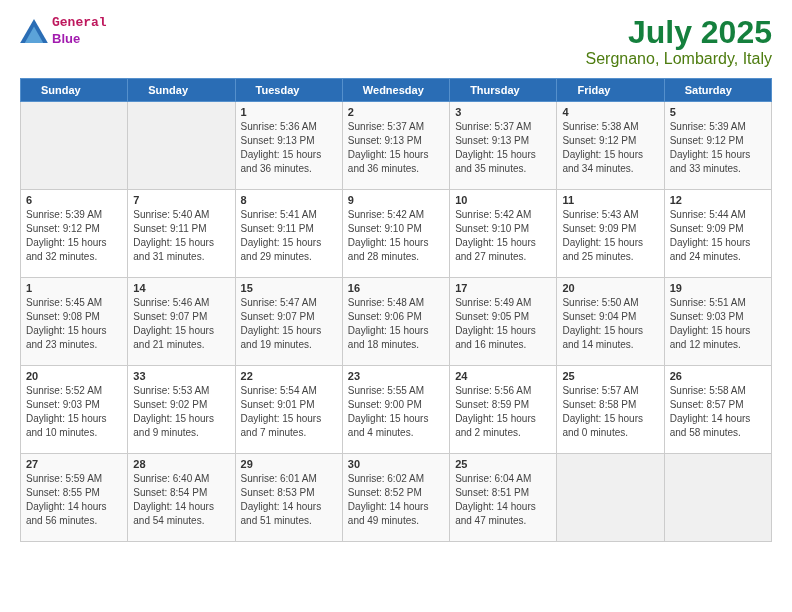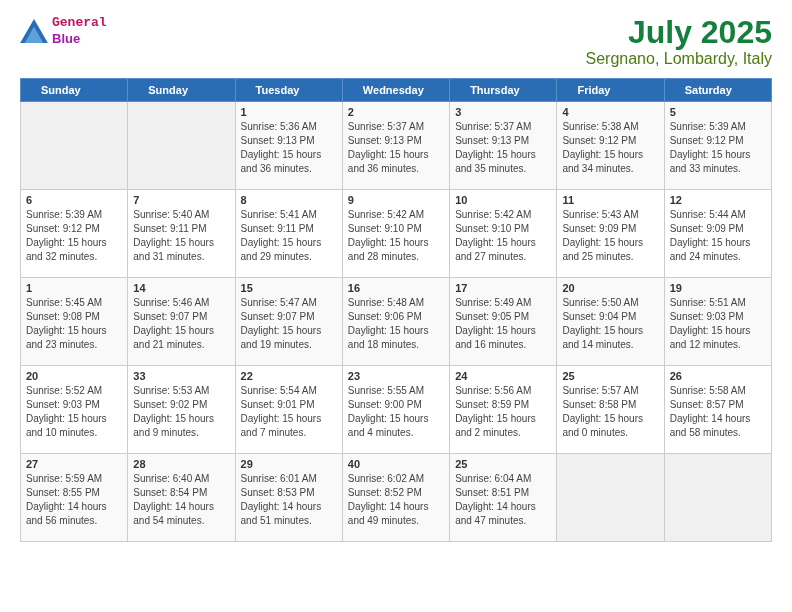--- a/index.html
+++ b/index.html
@@ -340,21 +340,21 @@
 and 54 minutes.</div>
           </td>
           <td>
             <span class="day-num">29</span>
             <div class="day-info">Sunrise: 6:01 AM
 Sunset: 8:53 PM
 Daylight: 14 hours
 and 51 minutes.</div>
           </td>
           <td>
-            <span class="day-num">40</span>
+            <span class="day-num">30</span>
             <div class="day-info">Sunrise: 6:02 AM
 Sunset: 8:52 PM
 Daylight: 14 hours
 and 49 minutes.</div>
           </td>
           <td>
             <span class="day-num">25</span>
             <div class="day-info">Sunrise: 6:04 AM
 Sunset: 8:51 PM
 Daylight: 14 hours

